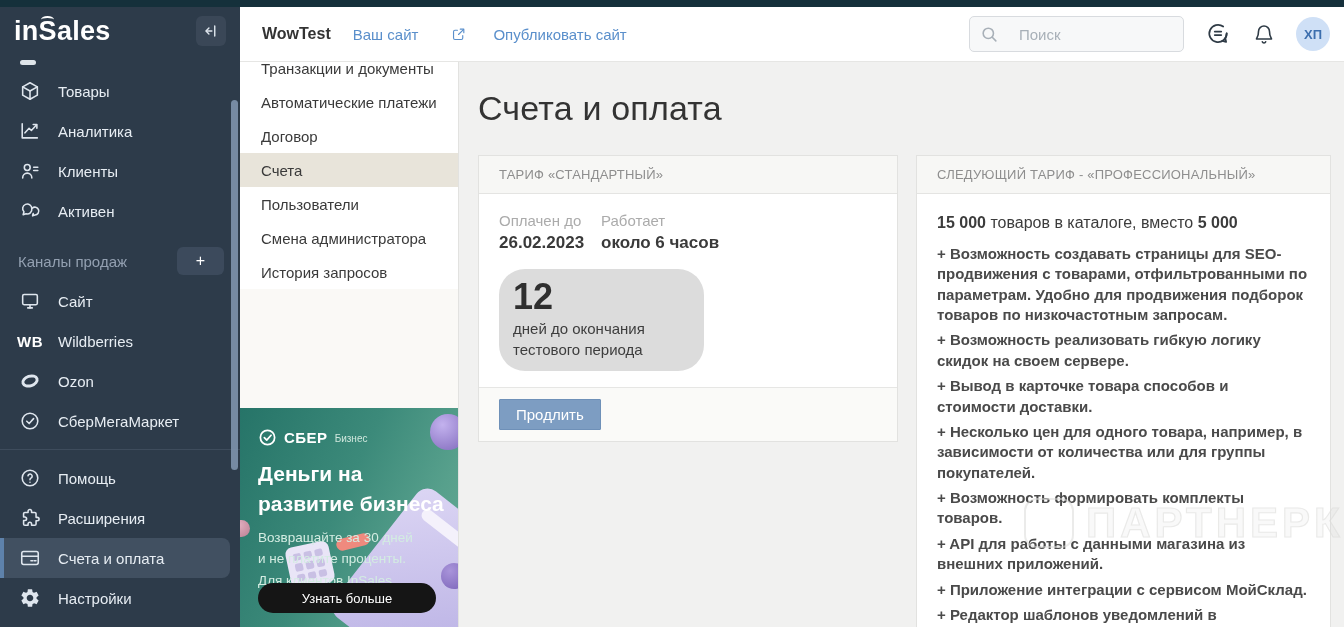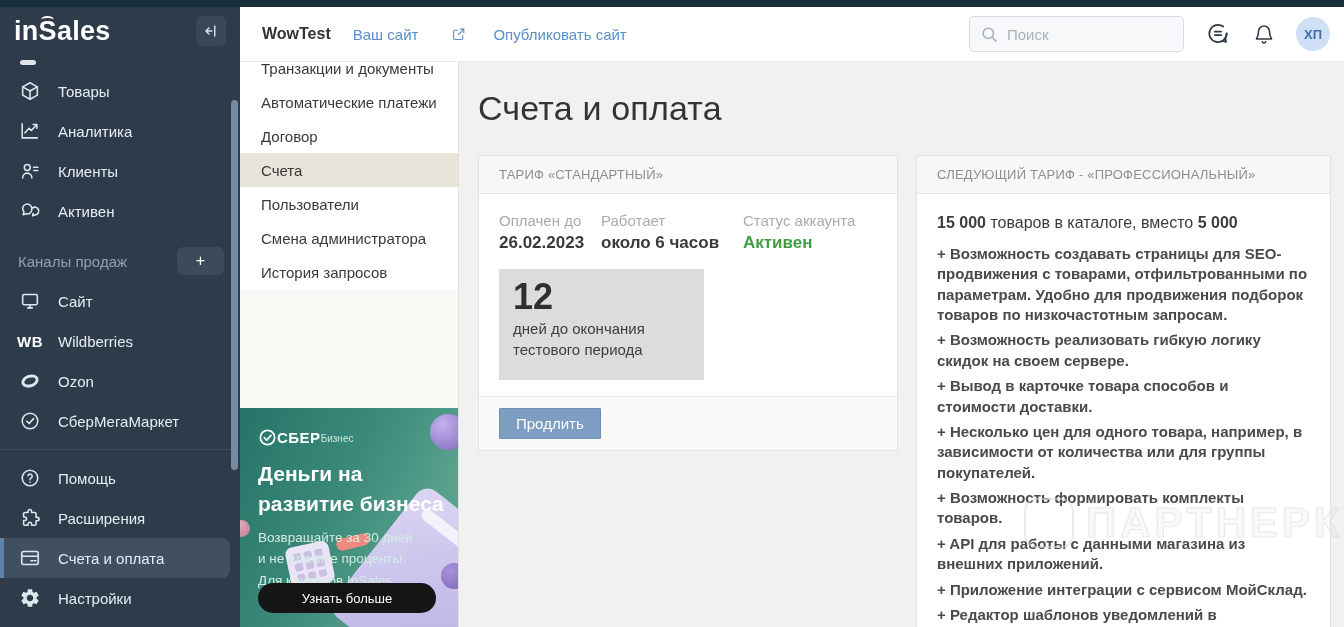--- a/index.html
+++ b/index.html
@@ -28,37 +28,37 @@
   .side-divider { height:1px; background:#3e4c5c; margin:8px 0; }
   .sidebar-scrollbar { position:absolute; right:2px; top:100px; width:7px; height:370px; background:#7e93ad; border-radius:4px; opacity:.9; }
   svg.sicon { stroke:#dfe6ee; stroke-width:1.7; fill:none; stroke-linecap:round; stroke-linejoin:round; }
 
   
   .header { position:absolute; left:240px; top:7px; right:0; height:55px; background:#fff; border-bottom:1px solid #e6e6e4; display:flex; align-items:center; padding:0 14px 0 22px; z-index:30; }
   .shop-name { font-size:16px; font-weight:700; color:#333; }
   .hlink { display:flex; align-items:center; gap:6px; color:#5a8fcb; font-size:15px; text-decoration:none; cursor:pointer; }
   .hlink.site { margin-left:22px;gap:32px; }
   .hlink.publish { margin-left:26px; }
-  .search-box { margin-left:auto; width:215px; height:36px; background:#f7f8f9; border:1px solid #d8dbdf; border-radius:5px; display:flex; align-items:center; padding:0 10px; gap:8px; }
+  .search-box { margin-left:auto; width:215px; height:36px; background:#f7f8f9; border:1px solid #d8dbdf; border-radius:5px; display:flex; align-items:center; padding:0 10px; gap:20px; }
   .search-box input { border:none; outline:none; background:transparent; font-size:15px; color:#444; width:150px; font-family:"Liberation Sans", sans-serif; }
   .search-box input::placeholder { color:#a8b0b8; }
   .hicon-btn { background:none; border:none; cursor:pointer; margin-left:21px; display:flex; align-items:center; }
   .avatar { width:34px; height:34px; border-radius:50%; background:#cfe0f6; color:#3d6fae; font-size:13px; font-weight:700; display:flex; align-items:center; justify-content:center; margin-left:20px; cursor:pointer; }
   svg.hicon { stroke:#2f3b46; stroke-width:1.6; fill:none; stroke-linecap:round; stroke-linejoin:round; }
 
   
   .subsidebar { position:absolute; left:240px; top:51px; width:219px; bottom:0; background:#fff; border-right:1px solid #e2e2e0; display:flex; flex-direction:column; z-index:20; }
   .submenu-item { height:34px; display:flex; align-items:center; padding:0 15px 0 21px; font-size:15px; color:#3a3a3a; cursor:pointer; }
   .submenu-item.selected { background:#e8e4da; }
   .submenu-spacer { flex:1; background:#faf9f6; }
 
   
   .ad-banner { position:relative; height:219px; overflow:hidden; background:linear-gradient(115deg,#267468 0%,#3c8a7a 45%,#57a08c 75%,#6aab96 100%); cursor:pointer; }
   .ad-inner { position:relative; z-index:2; padding:20px 18px 0 18px; }
-  .ad-logo-row { display:flex; align-items:center; }
+  .ad-logo-row { display:flex; align-items:center; gap:7px; }
   .ad-brand { color:#fff; font-weight:700; font-size:15px; letter-spacing:.5px; }
   .ad-brand-suffix { color:#cfe7dd; font-size:10px; margin-top:2px; }
   .ad-title { margin-top:12px; color:#fff; font-weight:700; font-size:21px; line-height:1.42; width:190px; }
   .ad-text { margin-top:8px; color:#d3ece2; font-size:13.5px; line-height:1.6; }
   .ad-btn { position:absolute; z-index:3; left:18px; right:22px; bottom:14px; height:30px; border-radius:16px; background:#151515; color:#fff; border:none; font-size:13px; cursor:pointer; font-family:"Liberation Sans", sans-serif; }
   .shape { position:absolute; z-index:1; }
   .sph1 { right:-8px; top:6px; width:36px; height:36px; border-radius:50%; background:radial-gradient(circle at 35% 30%,#c3b2ee,#7f68bb); }
   .sph2 { left:-7px; top:112px; width:17px; height:17px; border-radius:50%; background:radial-gradient(circle at 35% 30%,#e3aFC0,#b97e92); }
   .sph3 { right:-9px; bottom:38px; width:26px; height:26px; border-radius:50%; background:radial-gradient(circle at 35% 30%,#a994da,#7a63b8); }
   .pill { left:96px; top:128px; width:34px; height:12px; border-radius:6px; background:#ef8a7e; transform:rotate(-14deg); }
@@ -74,21 +74,21 @@
   .card { background:#fff; border:1px solid #e2e2e0; }
   .card.left { width:420px; }
   .card.right { width:415px; min-height:475px; }
   .card-header { height:38px; display:flex; align-items:center; padding:0 20px; background:#f7f7f5; border-bottom:1px solid #e4e4e2; color:#8e8e8e; font-size:13px; letter-spacing:.2px; }
   .card-body { padding:18px 20px 16px; }
   .stats { display:flex; }
   .stat-label { font-size:15px; color:#ababab; margin-bottom:4px; }
   .stat-value { font-size:17px; font-weight:700; color:#3a3a3a; }
   .stat-value.green { color:#3f9e44; }
   .stat.c1 { width:102px; } .stat.c2 { width:142px; } .stat.c3 { flex:1; }
-  .trial-box { margin-top:16px; width:205px; background:#dcdcdc; padding:8px 14px 20px; }
+  .trial-box { margin-top:16px; width:205px; background:#dcdcdc; padding:8px 14px 11px;border-radius:26px; }
   .trial-num { font-size:36px; font-weight:600; color:#2f2f2f; line-height:1.1; }
   .trial-text { font-size:15px; color:#3d3d3d; line-height:1.4; margin-top:2px; }
   .card-footer { border-top:1px solid #e6e6e4; background:#fafaf8; padding:11px 20px; }
   .card-footer.split { display:flex; align-items:flex-start; justify-content:space-between; padding:12px 20px 20px; }
   .btn { background:#7d9dc2; border:1px solid #6e90b8; color:#fff; font-size:15px; padding:6px 16px; border-radius:1px; cursor:pointer; font-family:"Liberation Sans", sans-serif; }
   .intro { font-size:16px; color:#3c3c3c; margin:2px 0 12px; }
   .feature { font-size:15px; color:#4a4a4a; line-height:1.36; margin-bottom:5px;font-weight:bold; }
 
   
   .watermark { position:absolute; left:1024px; top:498px; display:flex; align-items:center; gap:12px; z-index:25; pointer-events:none; opacity:.55; }
@@ -343,24 +343,20 @@
         <div class="card-body">
           <div class="stats">
             <div class="stat c1">
               <div class="stat-label">Оплачен до</div>
               <div class="stat-value">26.02.2023</div>
             </div>
             <div class="stat c2">
               <div class="stat-label">Работает</div>
               <div class="stat-value">около 6 часов</div>
             </div>
-            <div class="stat c3">
-              <div class="stat-label">Статус аккаунта</div>
-              <div class="stat-value green">Активен</div>
-            </div>
           </div>
           <div class="trial-box">
             <div class="trial-num">12</div>
             <div class="trial-text">дней до окончания тестового периода</div>
           </div>
         </div>
         <div class="card-footer">
           <button class="btn">Продлить</button>
         </div>
       </div>

